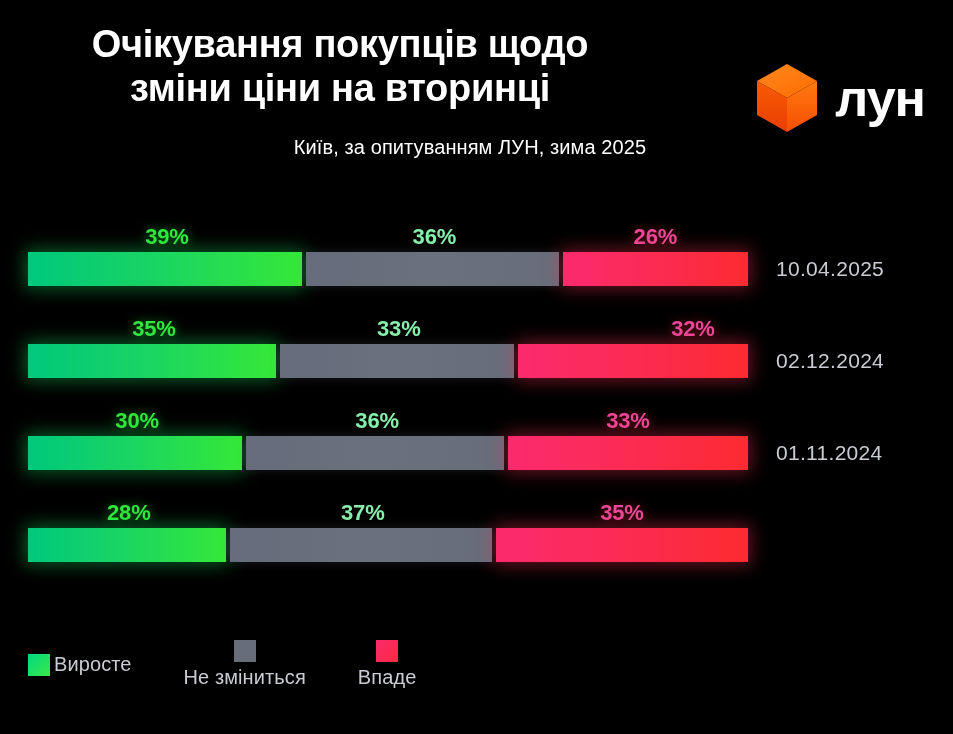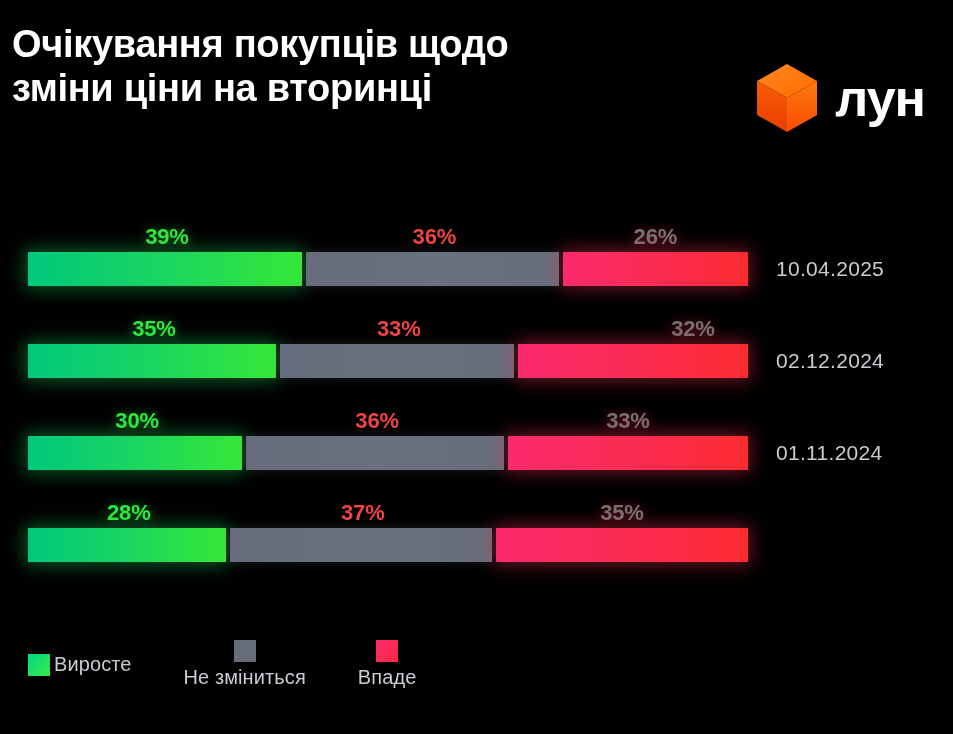--- a/index.html
+++ b/index.html
@@ -11,22 +11,23 @@
   }
   .canvas {
     position:relative;
     width:953px; height:734px;
     background:#000000;
   }
 
   
   .header {
     position:absolute;
-    left:12px; top:22px;
+    left:20px; top:22px;
     width:900px;
+    text-align:center;
   }
   .title {
     font-size:38px;
     font-weight:bold;
     line-height:1.16;
     color:#ffffff;
     letter-spacing:-0.3px;
     max-width:640px;
     white-space:pre-line;
   }
@@ -76,22 +77,22 @@
     top:0;
     text-align:center;
     font-size:22px;
     font-weight:bold;
     line-height:30px;
     letter-spacing:-0.2px;
     transform:translateX(-50%);
     white-space:nowrap;
   }
   .seg-label.up   { color:#32e83c; text-shadow:0 0 12px rgba(40,230,70,.55); }
-  .seg-label.same { color:#ef4444; }
-  .seg-label.down { color:#737373; text-shadow:0 0 12px rgba(250,45,70,.5); }
+  .seg-label.same { color:#86efac; }
+  .seg-label.down { color:#ec4899; text-shadow:0 0 12px rgba(250,45,70,.5); }
 
   .track {
     position:relative;
     margin-left:28px;
     width:720px;
     height:34px;
   }
   .seg {
     position:absolute;
     top:0;
@@ -148,20 +149,21 @@
   }
 </style>
 </head>
 <body>
 
 <div class="canvas">
 
   <div class="header">
     <div class="title">Очікування покупців щодо
 зміни ціни на вторинці</div>
+    <div class="subtitle">Київ, за опитуванням ЛУН, зима 2025</div>
   </div>
 
   <div class="logo">
     <svg class="logo-cube" viewBox="0 0 64 72">
       <defs>
         <linearGradient id="cubeTop" x1="0" y1="0" x2="1" y2="1">
           <stop offset="0%" stop-color="#ff8a1e"></stop>
             <stop offset="100%" stop-color="#ff6a00"></stop>
         </linearGradient>
         <linearGradient id="cubeLeft" x1="0" y1="0" x2="0" y2="1">

